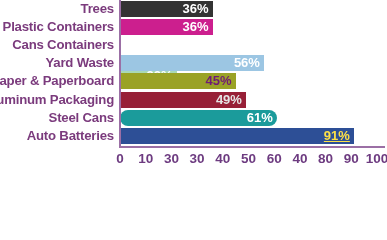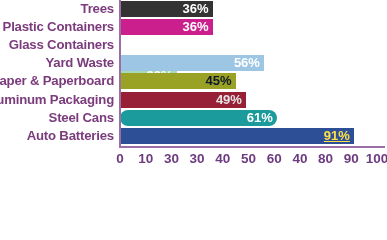--- a/index.html
+++ b/index.html
@@ -114,21 +114,21 @@
   }
 </style>
 </head>
 <body>
 
 <div id="chart-root">
 
   <div class="label-col">
       <div class="cat-label" style="top: 1px;">Trees</div>
       <div class="cat-label" style="top: 19.1px;">Plastic Containers</div>
-      <div class="cat-label" style="top: 37.2px;">Glass Containers</div>
+      <div class="cat-label" style="top: 37.2px;">Cans Containers</div>
       <div class="cat-label" style="top: 55.3px;">Yard Waste</div>
       <div class="cat-label" style="top: 73.4px;">Paper &amp; Paperboard</div>
       <div class="cat-label" style="top: 91.5px;">Aluminum Packaging</div>
       <div class="cat-label" style="top: 109.6px;">Steel Cans</div>
       <div class="cat-label" style="top: 127.7px;">Auto Batteries</div>
     </div>
 
   <div class="plot">
       <div class="bar-row" style="top: 1px; width: 257px;">
         <div class="bar" style="width: 92.52px; background: rgb(51, 51, 51);">
@@ -145,21 +145,21 @@
           <span class="bar-value" style="color: rgb(255, 255, 255);">22%</span>
         </div>
       </div>
       <div class="bar-row" style="top: 55.3px; width: 257px;">
         <div class="bar" style="width: 143.92px; background: rgb(156, 198, 227);">
           <span class="bar-value" style="color: rgb(255, 255, 255); text-align: center;">56%</span>
         </div>
       </div>
       <div class="bar-row" style="top: 73.4px; width: 257px;">
         <div class="bar" style="width: 115.65px; background: rgb(154, 162, 38);">
-          <span class="bar-value" style="color: #0f172a;">45%</span>
+          <span class="bar-value" style="color: #701a75;">45%</span>
         </div>
       </div>
       <div class="bar-row" style="top: 91.5px; width: 257px;">
         <div class="bar" style="width: 125.93px; background: rgb(151, 32, 55);">
           <span class="bar-value" style="color: #e5e5e5;">49%</span>
         </div>
       </div>
       <div class="bar-row" style="top: 109.6px; width: 257px;">
         <div class="bar" style="width: 156.77px; background: rgb(27, 155, 155); border-radius: 8px;">
           <span class="bar-value" style="color: rgb(255, 255, 255);">61%</span>

